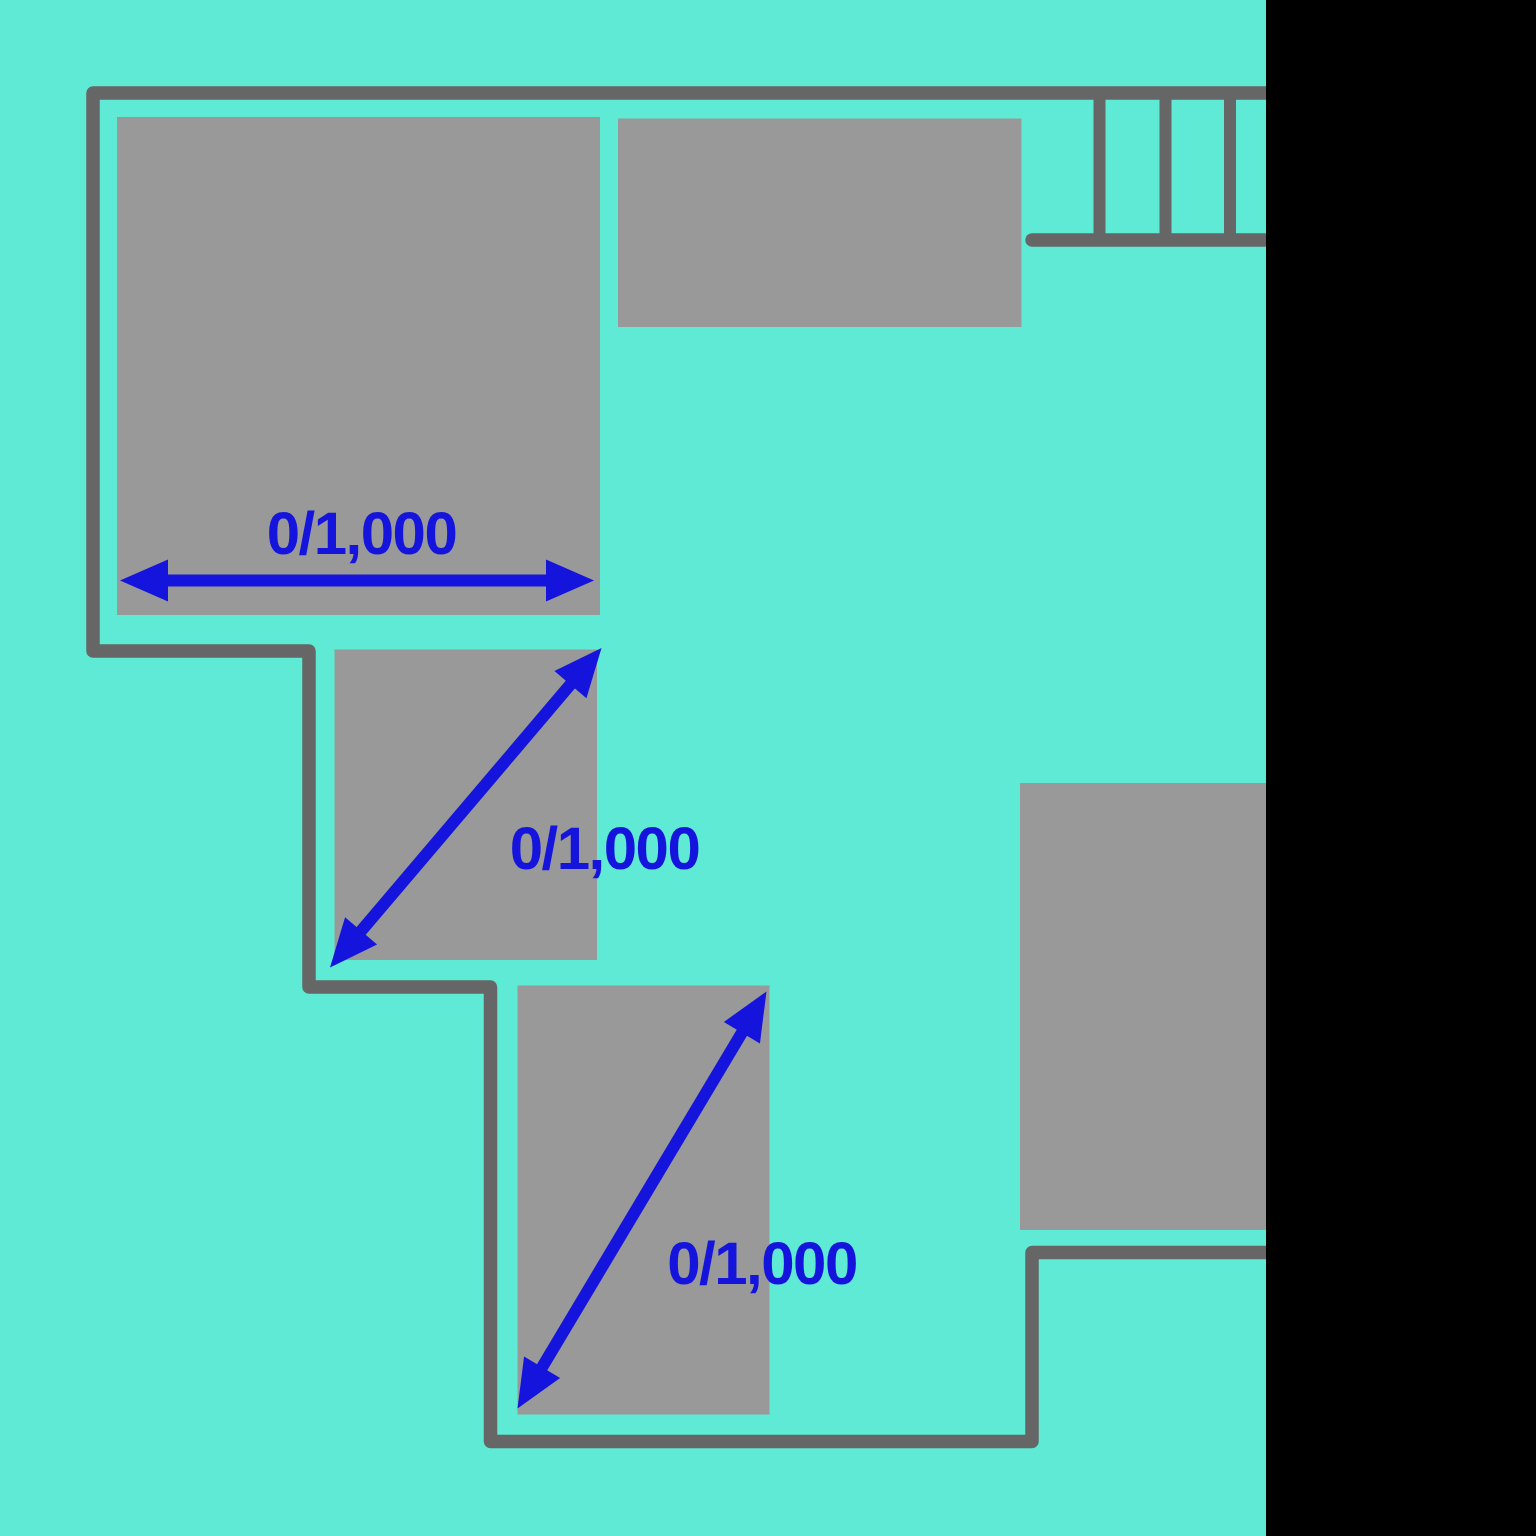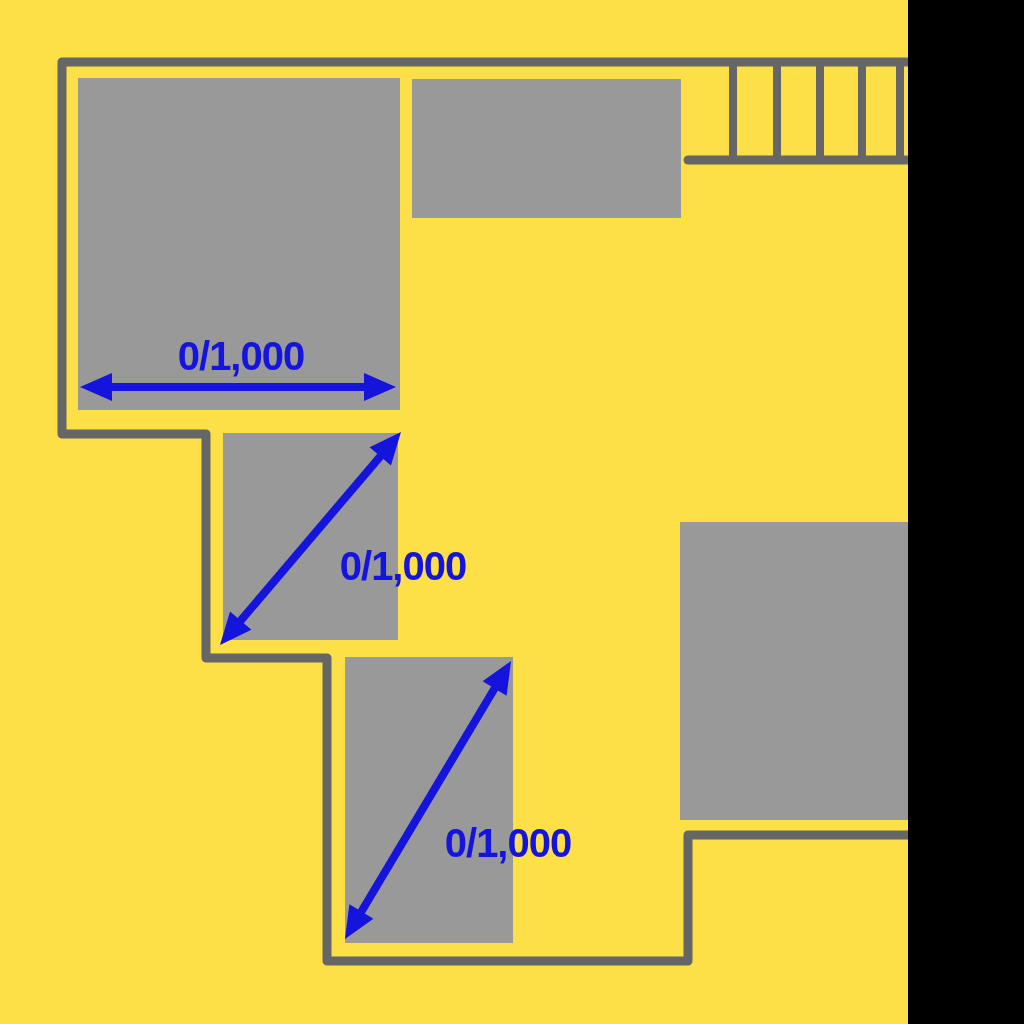--- a/index.html
+++ b/index.html
@@ -3,23 +3,23 @@
 <meta charset="utf-8">
 <title>Floor plan</title>
 <style>
   html, body {
     margin: 0;
     padding: 0;
     background: #000000;
   }
   .stage {
     position: relative;
-    width: 908px;
+    width: 844px;
     height: 1024px;
-    background: #fde047;
+    background: #5eead4;
     overflow: hidden;
     font-family: "Liberation Sans", sans-serif;
   }
   .stage svg {
     position: absolute;
     left: 0;
     top: 0;
   }
   .dim-label {
     position: absolute;

